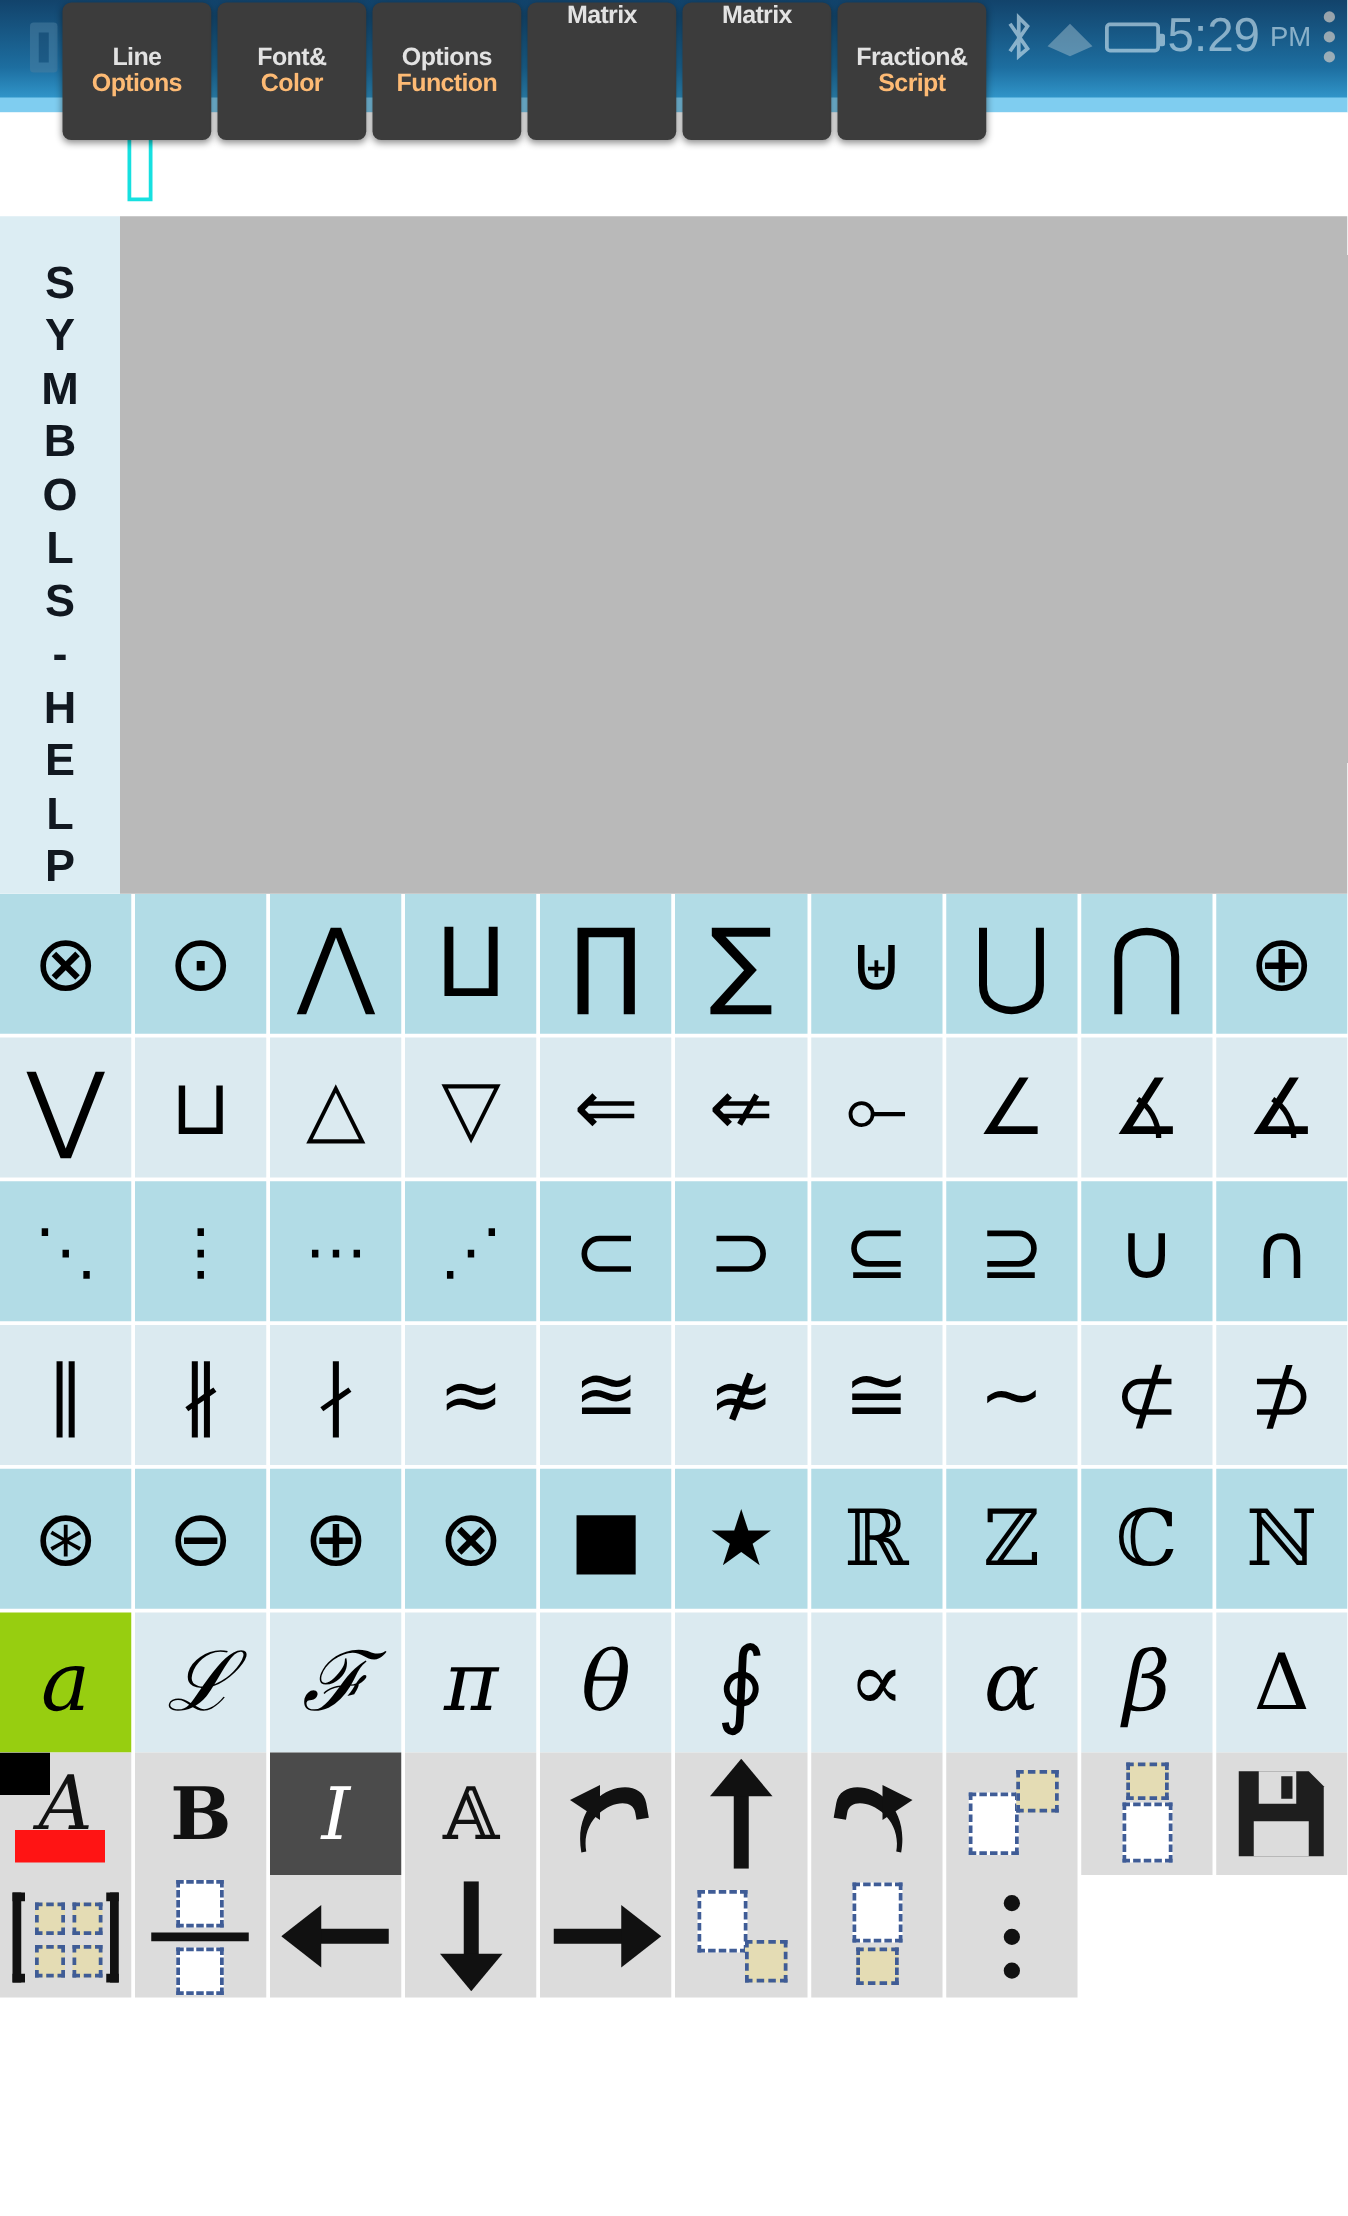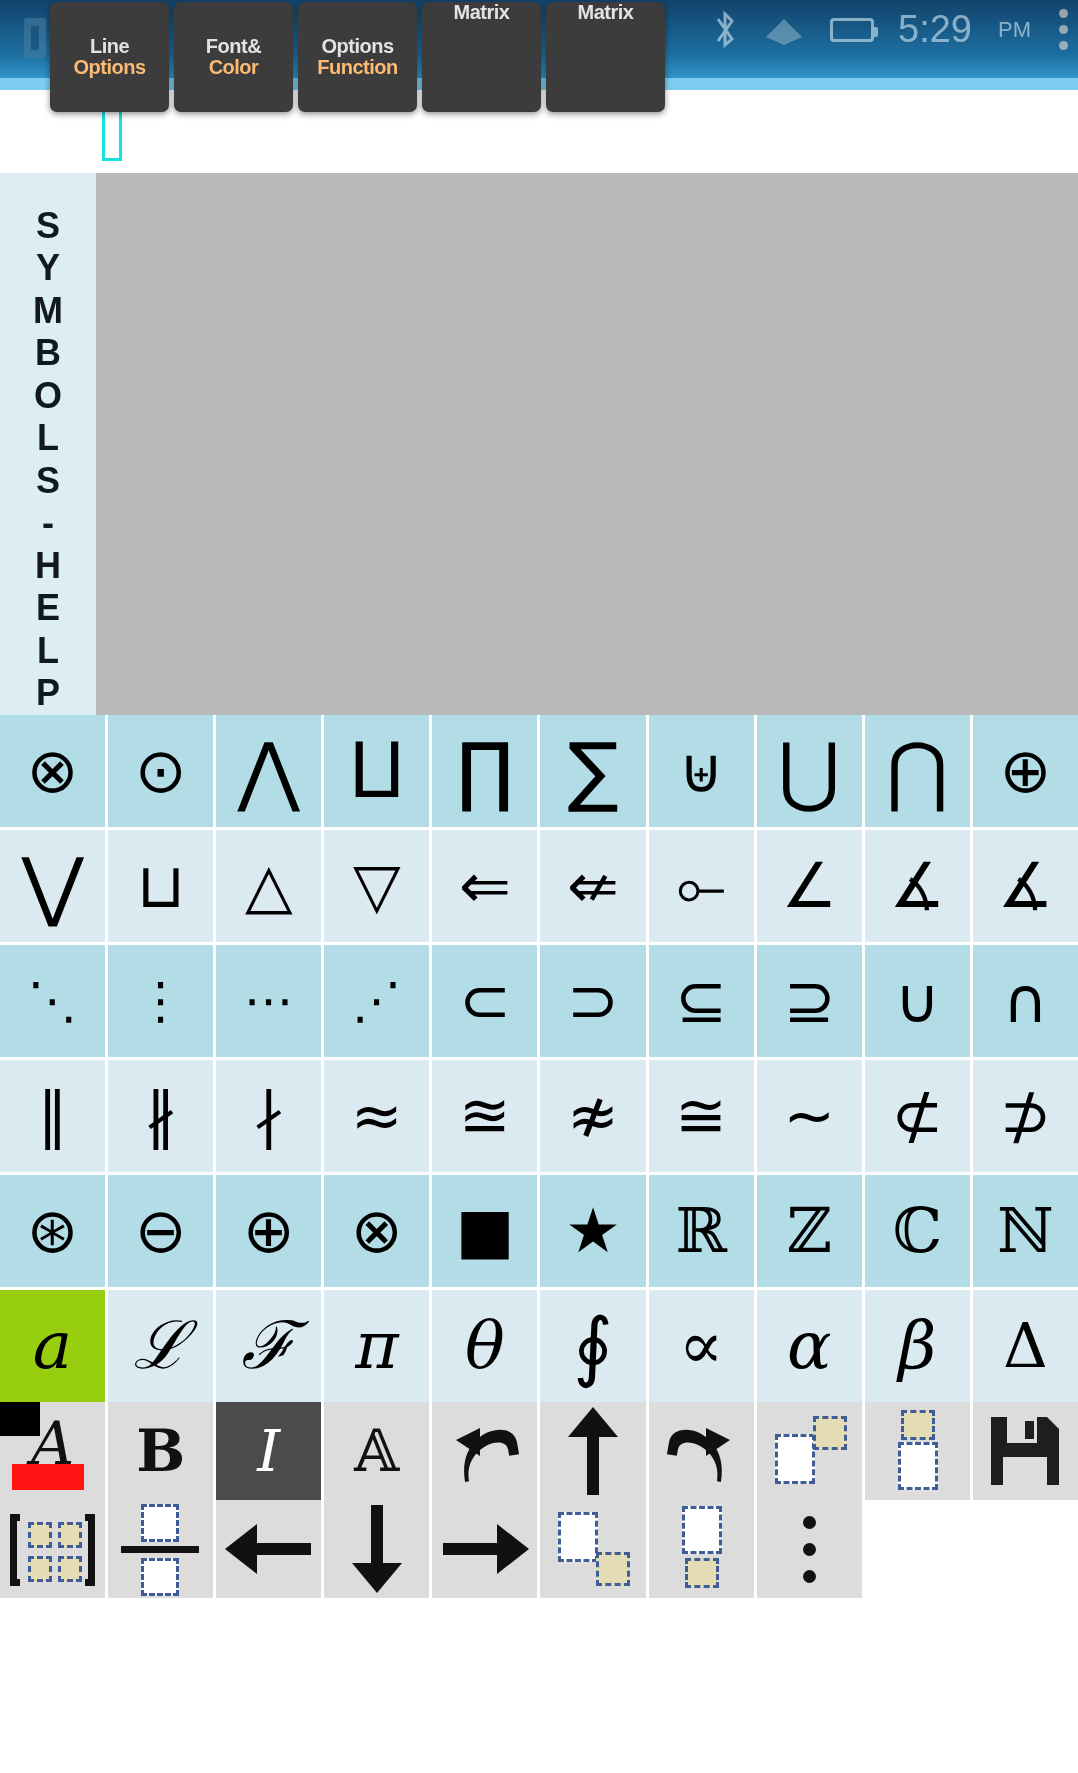--- a/index.html
+++ b/index.html
@@ -40,21 +40,21 @@
   .sim-icon::after {
     content: "";
     position: absolute;
     left: 7px; top: 8px;
     width: 8px; height: 24px;
     background: #1d4f75;
   }
   .status-right {
     position: absolute;
     right: 10px; top: 8px;
-    display: flex; align-items: center; gap: 24px;
+    display: flex; align-items: center; gap: 6px;
     opacity: 0.62;
   }
   .bt-icon { width: 26px; height: 42px; position: relative; }
   .wifi-icon { width: 44px; height: 38px; position: relative; }
   .batt-icon {
     width: 44px; height: 24px;
     border: 3px solid #cfe6f2; border-radius: 4px;
     position: relative;
   }
   .batt-icon::after {
@@ -281,20 +281,24 @@
   <div class="tbtn">
     <span class="l1">Options</span>
     <span class="l2">Function</span>
   </div>
   <div class="tbtn single">
     <span class="l1">Matrix</span>
   </div>
   <div class="tbtn single">
     <span class="l1">Matrix</span>
   </div>
+  <div class="tbtn">
+    <span class="l1">Fraction&amp;</span>
+    <span class="l2">Script</span>
+  </div>
 </div>
 
 <div class="editor-wrap">
   <div class="edit-line">
     <div class="caret"></div>
   </div>
   <div class="side-label">
       <span>S</span>
       <span>Y</span>
       <span>M</span>

